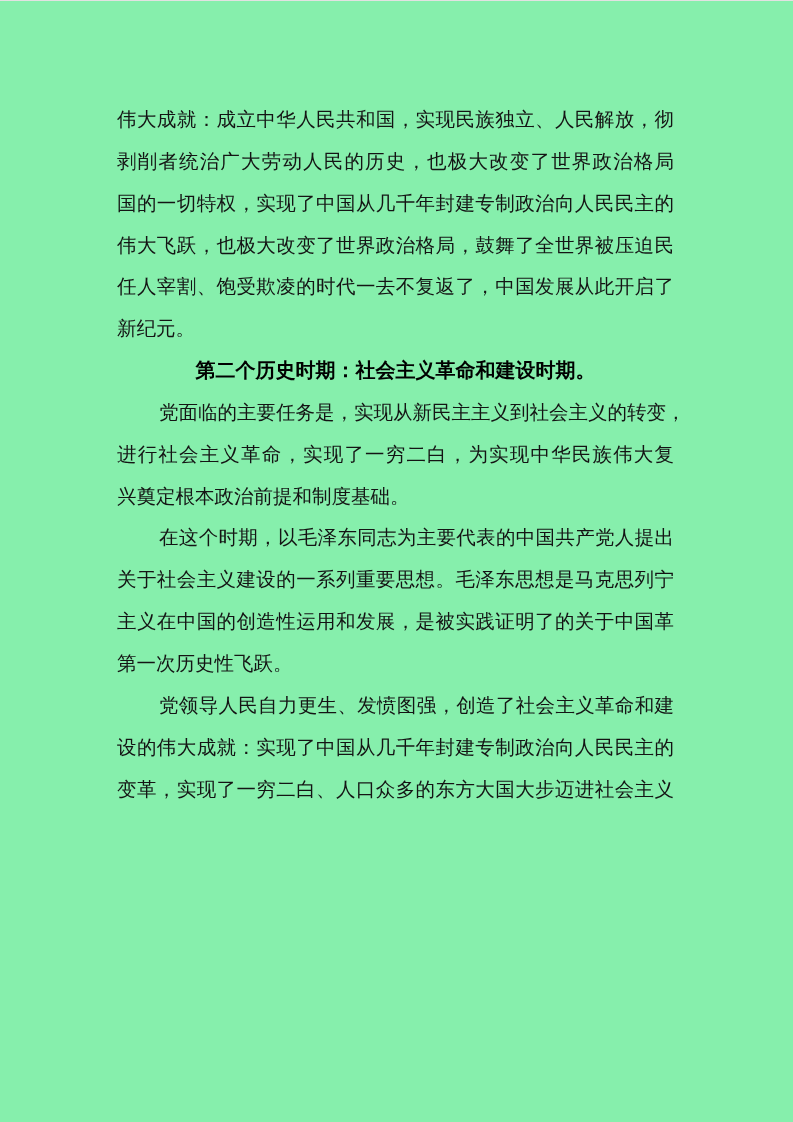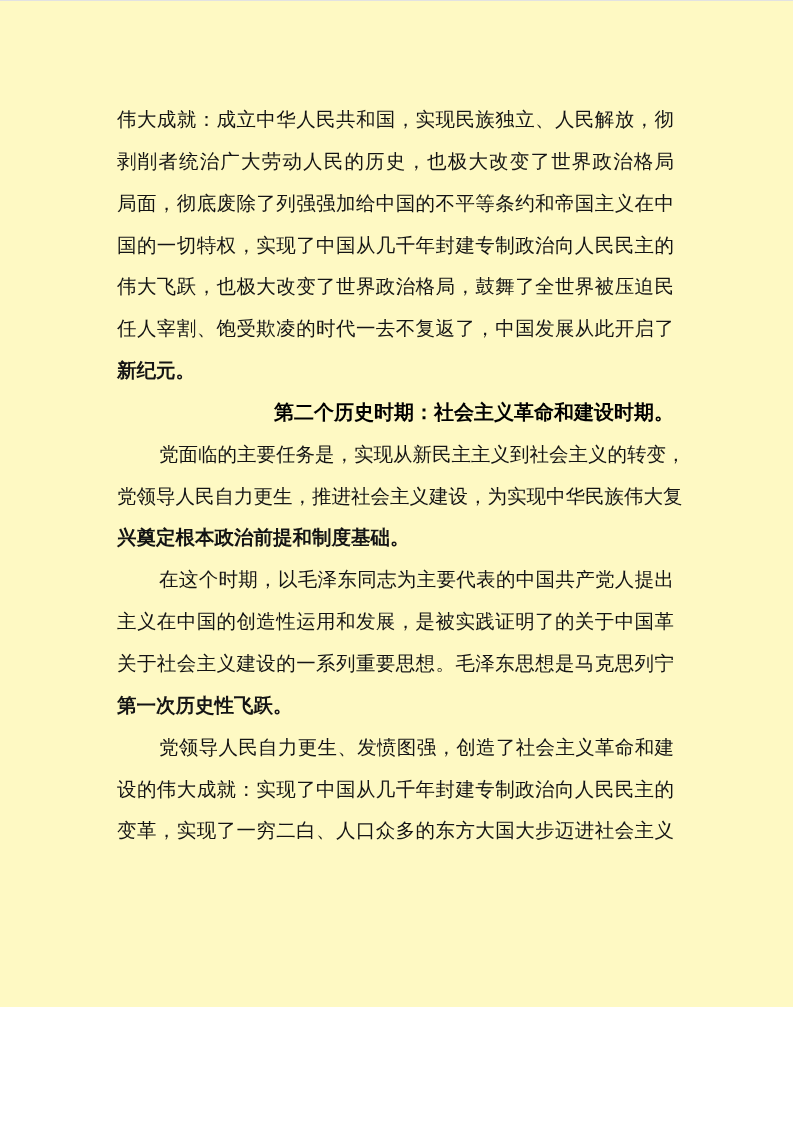--- a/index.html
+++ b/index.html
@@ -3,22 +3,22 @@
 <meta charset="utf-8">
 <style>
   html, body {
     margin: 0;
     padding: 0;
     background: #ffffff;
   }
   .page {
     position: relative;
     width: 793px;
-    height: 1007px;
-    background: #fef9c3;
+    height: 1122px;
+    background: #86efac;
     overflow: hidden;
     font-family: "Liberation Serif", "DejaVu Serif", serif;
   }
   .page-top-edge {
     position: absolute;
     top: 0; left: 0; right: 0;
     height: 1px;
     background: #e2e2e2;
   }
   .content {
@@ -34,61 +34,59 @@
     color: #141414;
     letter-spacing: 0;
     white-space: nowrap;
     text-align: justify;
     text-align-last: justify;
     -moz-text-align-last: justify;
   }
   .line.short {
     text-align: right;
     text-align-last: left;
-    font-weight: bold;
     -moz-text-align-last: left;
   }
   .line.indent {
     padding-left: 42px;
   }
   .heading-line {
     height: 41.85px;
     line-height: 41.85px;
     font-size: 20px;
     font-weight: 700;
     color: #000000;
     white-space: nowrap;
-    text-align: right;
+    text-align: center;
   }
 </style>
 </head>
 <body>
 
 <div class="page">
   <div class="page-top-edge"></div>
 
   <div class="content">
 
     <div class="line">伟大成就：成立中华人民共和国，实现民族独立、人民解放，彻</div>
     <div class="line">剥削者统治广大劳动人民的历史，也极大改变了世界政治格局</div>
-    <div class="line">局面，彻底废除了列强强加给中国的不平等条约和帝国主义在中</div>
     <div class="line">国的一切特权，实现了中国从几千年封建专制政治向人民民主的</div>
     <div class="line">伟大飞跃，也极大改变了世界政治格局，鼓舞了全世界被压迫民</div>
     <div class="line">任人宰割、饱受欺凌的时代一去不复返了，中国发展从此开启了</div>
     <div class="line short">新纪元。</div>
 
     <div class="heading-line">第二个历史时期：社会主义革命和建设时期。</div>
 
     <div class="line indent">党面临的主要任务是，实现从新民主主义到社会主义的转变，</div>
-    <div class="line">党领导人民自力更生，推进社会主义建设，为实现中华民族伟大复</div>
+    <div class="line">进行社会主义革命，实现了一穷二白，为实现中华民族伟大复</div>
     <div class="line short">兴奠定根本政治前提和制度基础。</div>
 
     <div class="line indent">在这个时期，以毛泽东同志为主要代表的中国共产党人提出</div>
+    <div class="line">关于社会主义建设的一系列重要思想。毛泽东思想是马克思列宁</div>
     <div class="line">主义在中国的创造性运用和发展，是被实践证明了的关于中国革</div>
-    <div class="line">关于社会主义建设的一系列重要思想。毛泽东思想是马克思列宁</div>
     <div class="line short">第一次历史性飞跃。</div>
 
     <div class="line indent">党领导人民自力更生、发愤图强，创造了社会主义革命和建</div>
     <div class="line">设的伟大成就：实现了中国从几千年封建专制政治向人民民主的</div>
     <div class="line">变革，实现了一穷二白、人口众多的东方大国大步迈进社会主义</div>
 
   </div>
 </div>
 
 </body></html>

